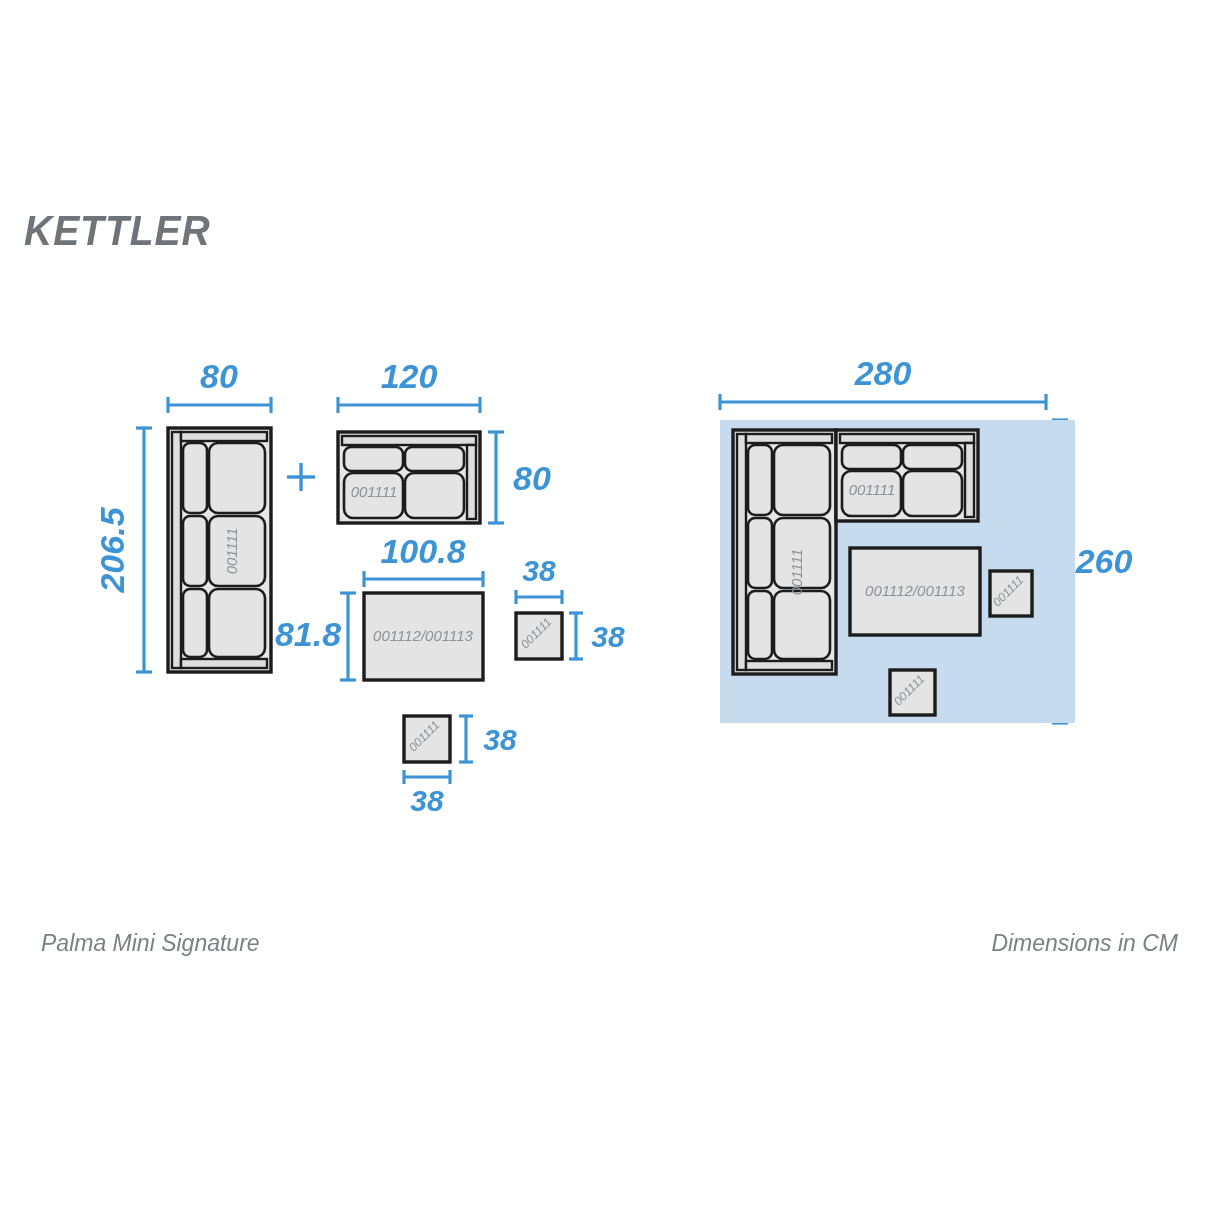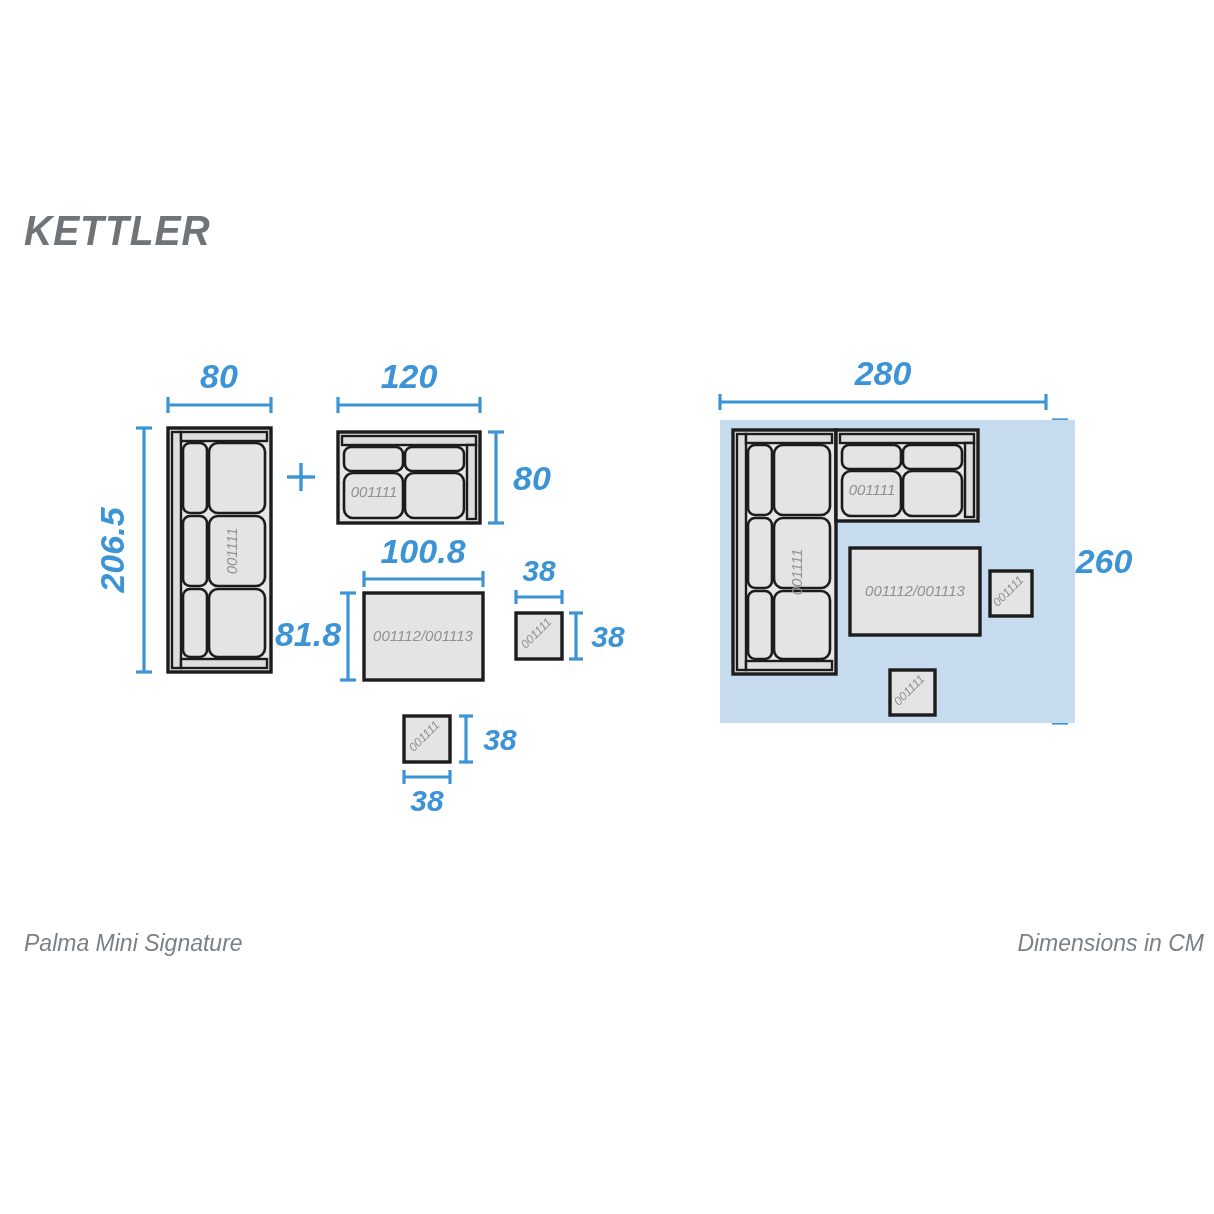--- a/index.html
+++ b/index.html
@@ -9,22 +9,22 @@
     position:absolute;left:24px;top:207px;
     font-family:"Liberation Sans",sans-serif;
     font-weight:bold;font-size:42px;letter-spacing:1px;
     color:#6f7479;transform:scaleX(0.93);transform-origin:left center;
     white-space:nowrap;
   }
   .footnote{
     position:absolute;font-size:23px;color:#7b8085;white-space:nowrap;
     font-family:"Liberation Sans",sans-serif;
   }
-  #foot-left{left:24px;top:930px;}
-  #foot-right{right:10px;top:930px;}
+  #foot-left{left:41px;top:930px;}
+  #foot-right{right:36px;top:930px;}
   svg{position:absolute;left:0;top:0;}
   .dim{stroke:#3c94d6;stroke-width:3.2;fill:none;stroke-linecap:butt;}
   .dimtxt{fill:#3c94d6;font-family:"Liberation Sans",sans-serif;font-weight:bold;font-size:34px;}
   .dimtxt-sm{fill:#3c94d6;font-family:"Liberation Sans",sans-serif;font-weight:bold;font-size:30px;}
   .frame{fill:#e6e6e6;stroke:#1c1c1c;stroke-width:3.4;}
   .strip{fill:#dedede;stroke:#1c1c1c;stroke-width:2.4;}
   .cush{fill:#e4e4e4;stroke:#1c1c1c;stroke-width:2.6;}
   .slab{fill:#e4e4e4;stroke:#1c1c1c;stroke-width:3.4;}
   .code{fill:#8d9296;font-family:"Liberation Sans",sans-serif;font-size:15px;}
   .code-sm{fill:#8d9296;font-family:"Liberation Sans",sans-serif;font-size:12px;}

